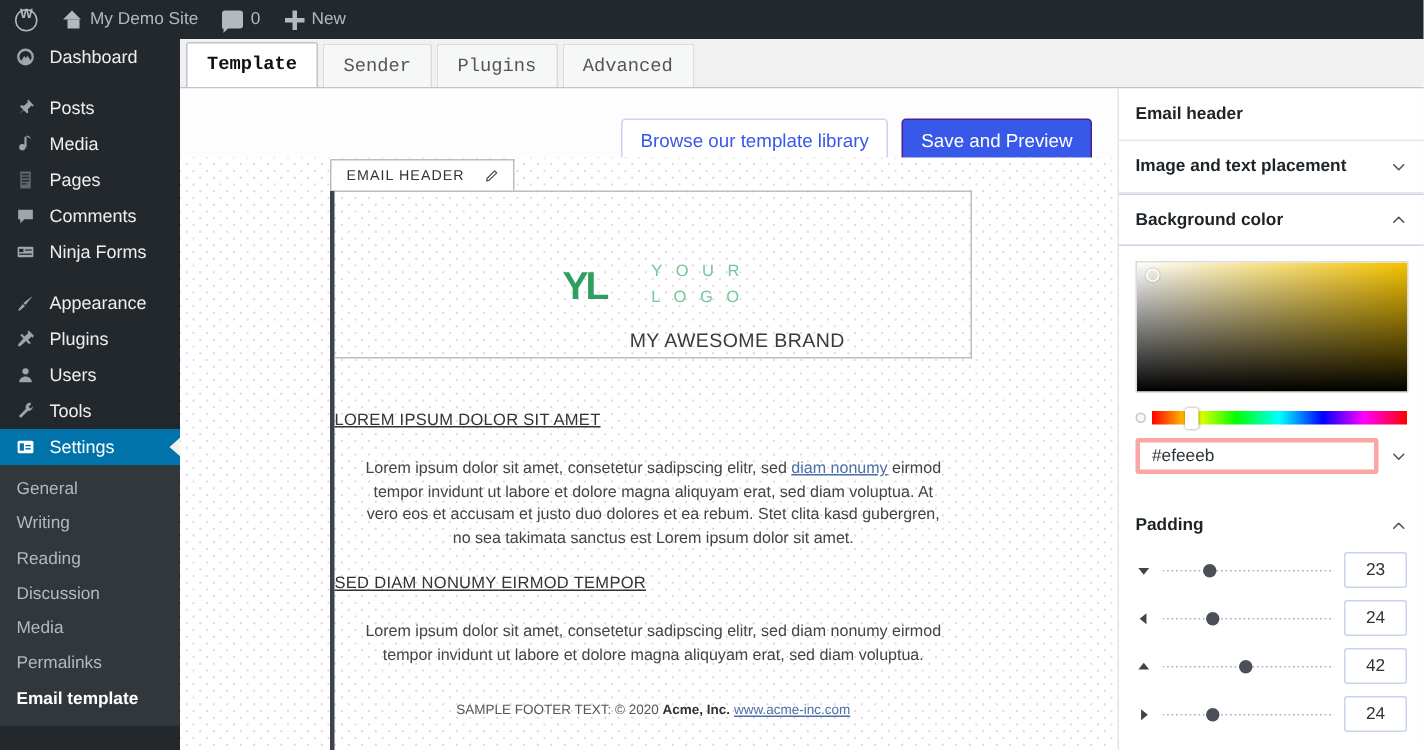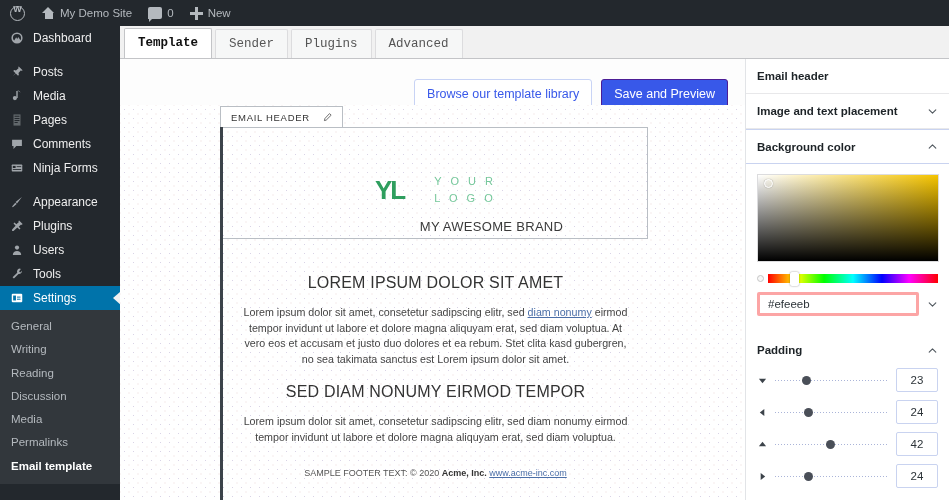--- a/index.html
+++ b/index.html
@@ -203,22 +203,22 @@
   }
   .your-logo {
     font-size: 11px; color: #74c79a; letter-spacing: 3px;
     line-height: 1.55; font-weight: 500;
   }
   .brand-line {
     position: absolute; top: 91px; left: 0; width: 489px;
     text-align: center; font-size: 13px; color: #3a3a3a; letter-spacing: 0.3px; margin-left: 24px;
   }
   .sec-title {
-    text-align: center; font-size: 16px; color: #333;
-    letter-spacing: 0.2px; font-weight: normal;
+    text-align: left; font-size: 11px; color: #333;
+    letter-spacing: 0.2px; font-weight: normal; text-decoration: underline;
   }
   .sec-body {
     text-align: center; font-size: 10.7px; color: #444;
     line-height: 1.45; padding: 0 16px;
   }
   .sec-body a { color: #4b6fa8; text-decoration: underline; }
   #sec1-title { position: absolute; top: 147px; left: 0; width: 425px; }
   #sec1-body  { position: absolute; top: 178px; left: 0; width: 425px; }
   #sec2-title { position: absolute; top: 256px; left: 0; width: 425px; }
   #sec2-body  { position: absolute; top: 287px; left: 0; width: 425px; }

